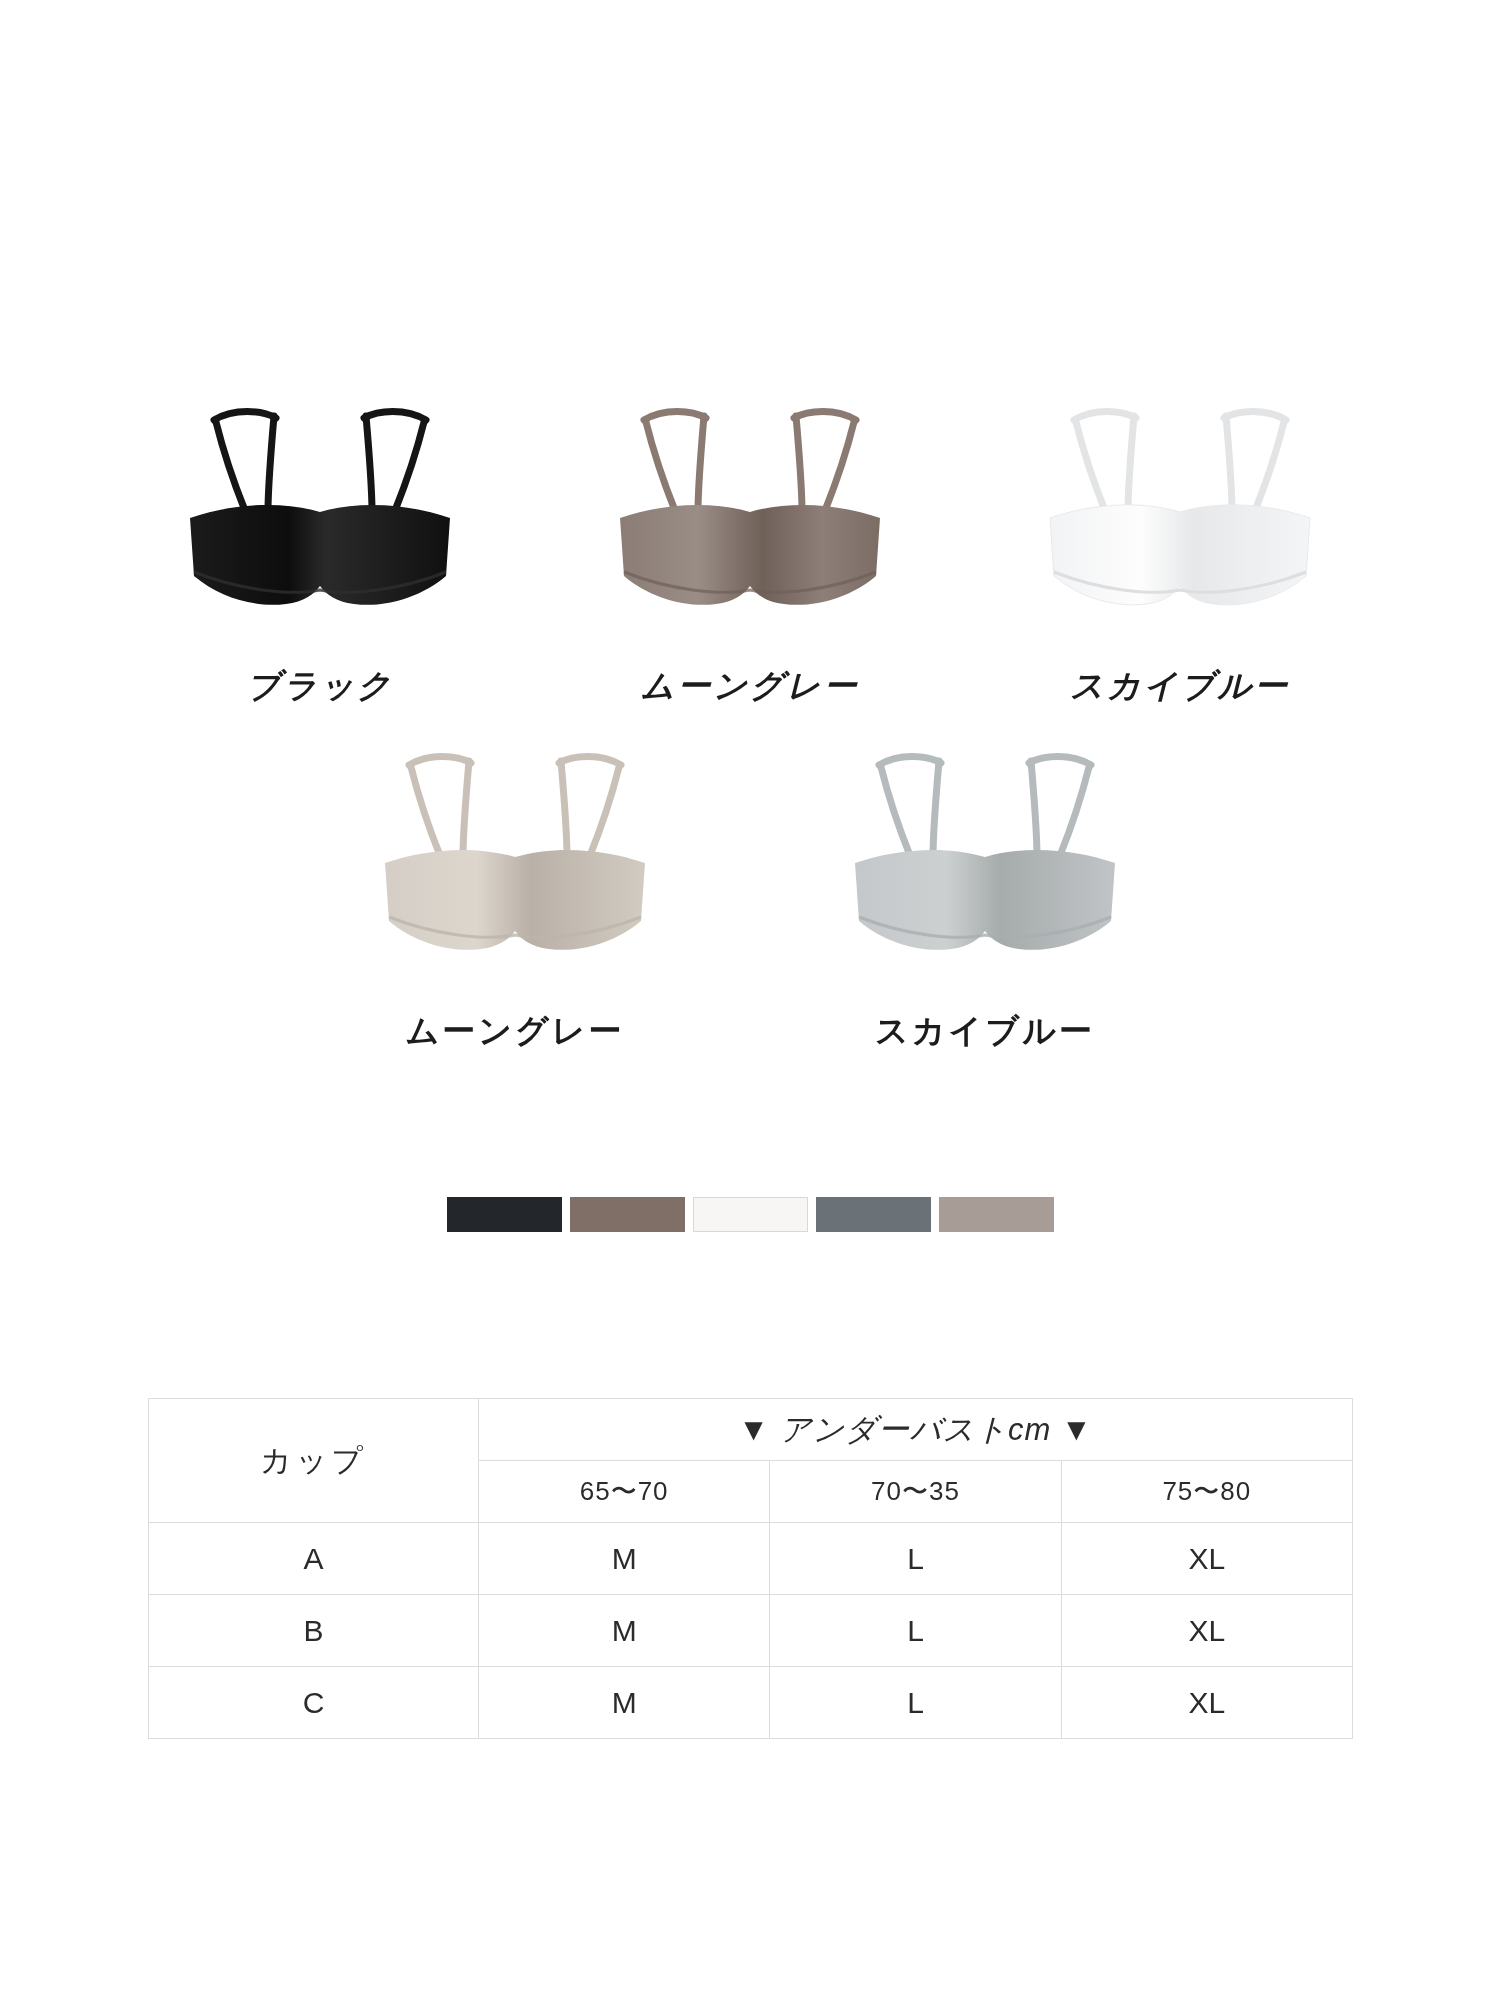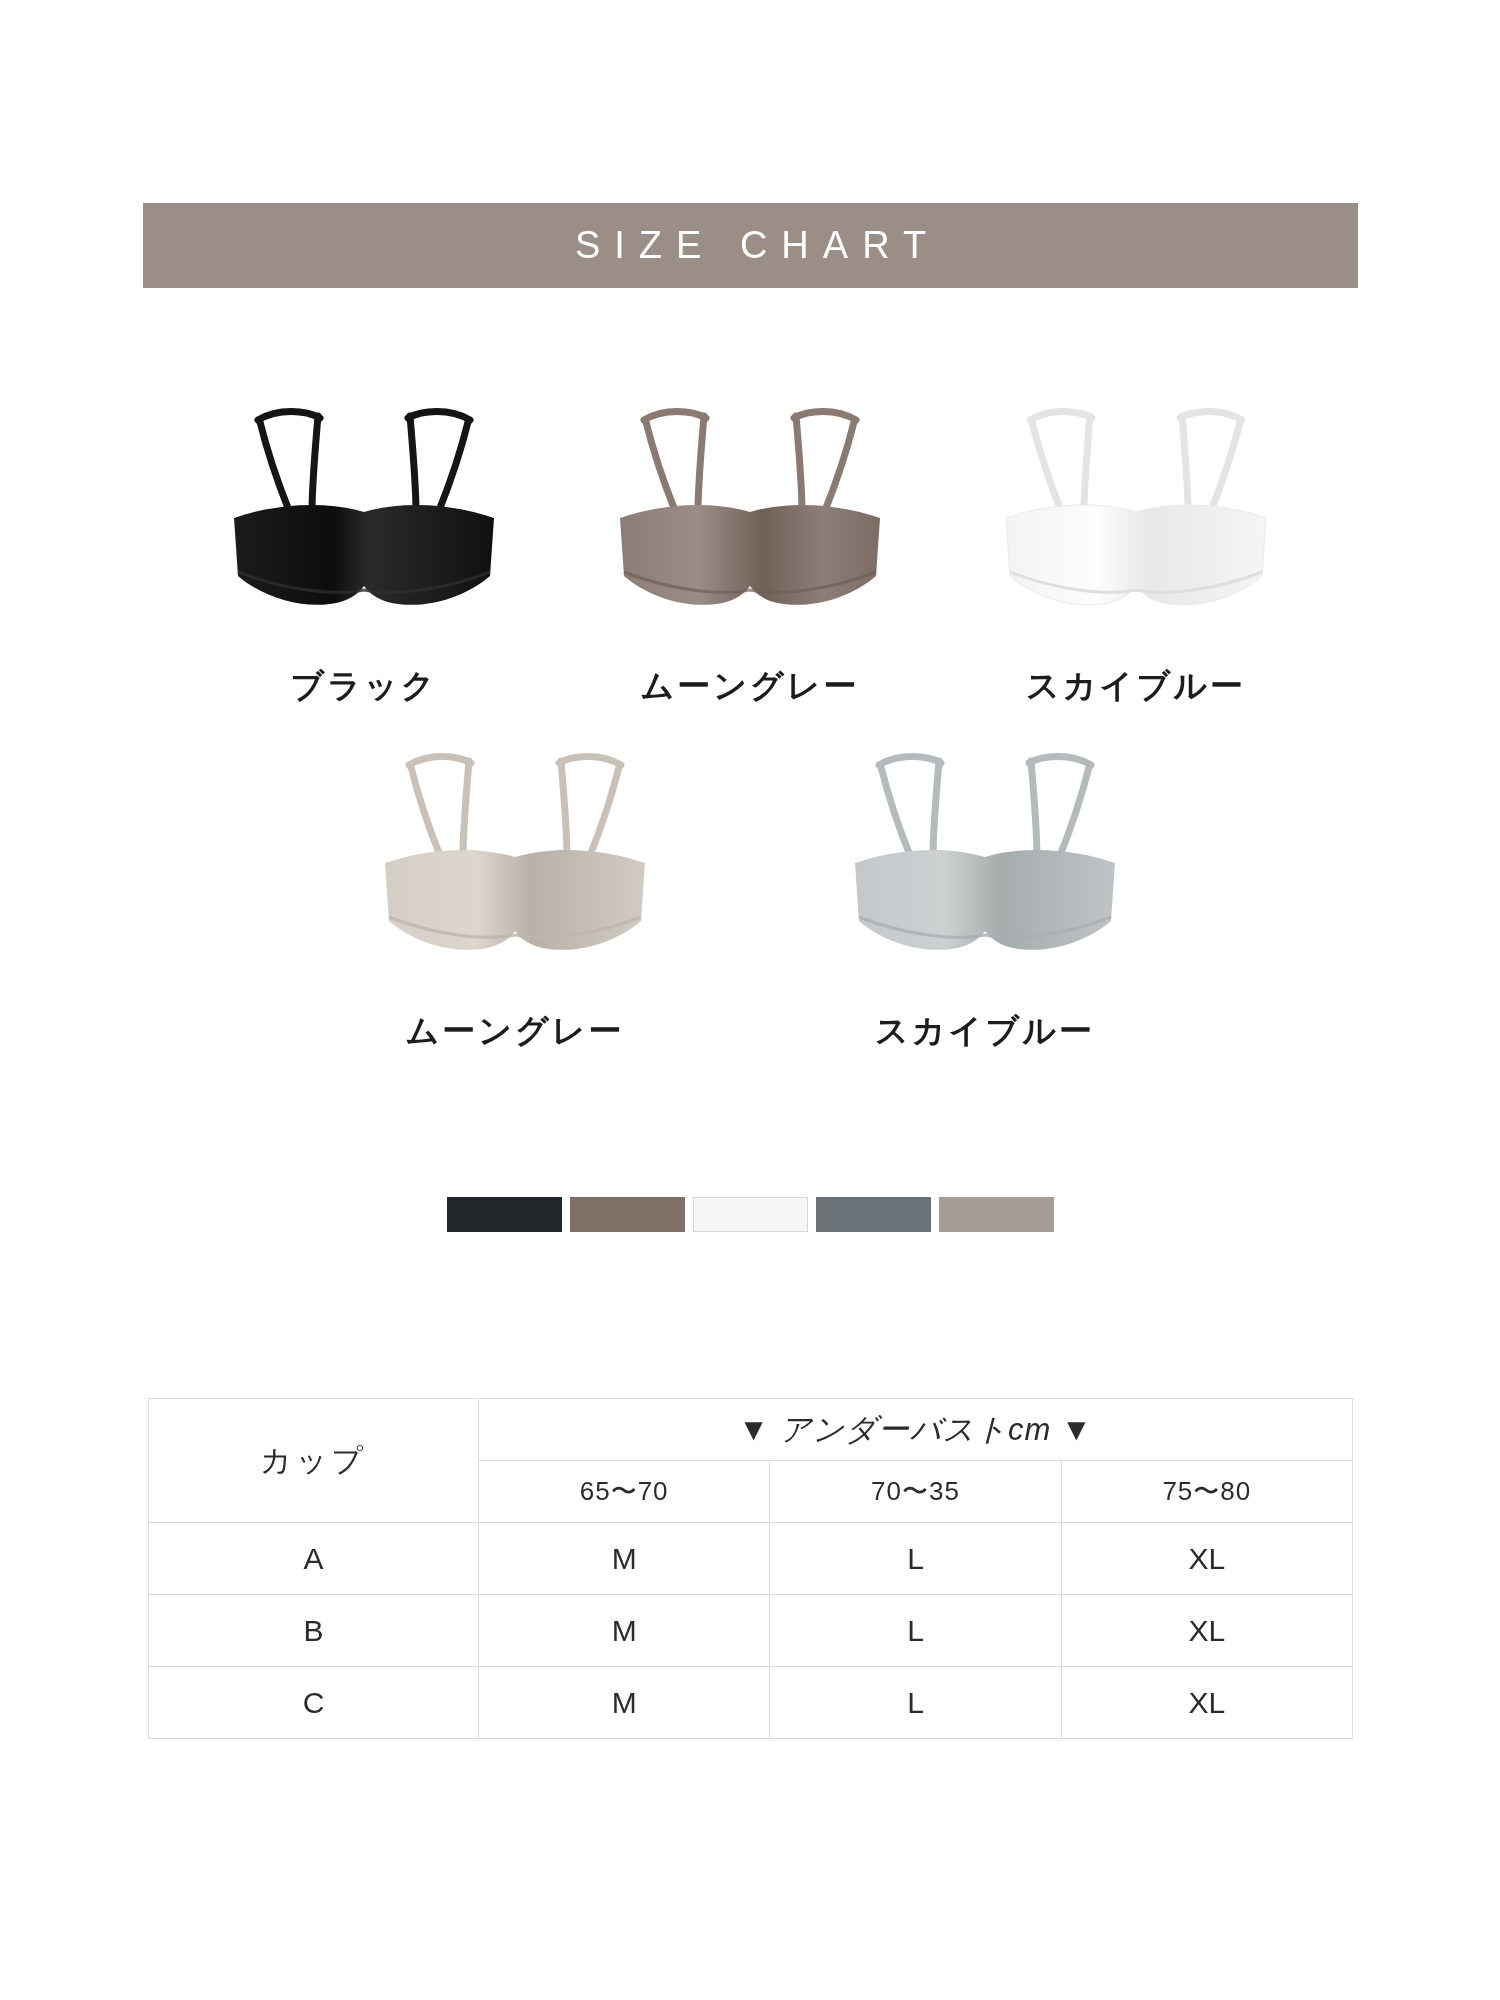--- a/index.html
+++ b/index.html
@@ -37,21 +37,21 @@
   
   .products {
     position: absolute;
     left: 0; top: 400px;
     width: 1500px;
   }
   .prow {
     display: flex;
     justify-content: center;
   }
-  .prow.row1 { gap: 56px; }
+  .prow.row1 { gap: 100px; font-style: italic; }
   .prow.row2 { gap: 140px; margin-top: 36px; }
   .pitem {
     width: 330px;
     display: flex;
     flex-direction: column;
     align-items: center;
   }
   .bra-wrap {
     width: 300px; height: 250px;
     position: relative;
@@ -118,23 +118,20 @@
   .body-cell {
     font-size: 30px;
     height: 72px;
   }
 </style>
 </head>
 <body>
 
 <div class="page">
 
-  <div class="banner">
-    <div class="banner-title">SIZE CHART</div>
-  </div>
 
   <div class="products">
 
     <div class="prow row1">
 
       <div class="pitem">
         <div class="bra-wrap">
           <svg viewBox="0 0 300 250" width="300" height="250">
             <defs>
               <linearGradient id="g1" x1="0" y1="0" x2="1" y2="0">

